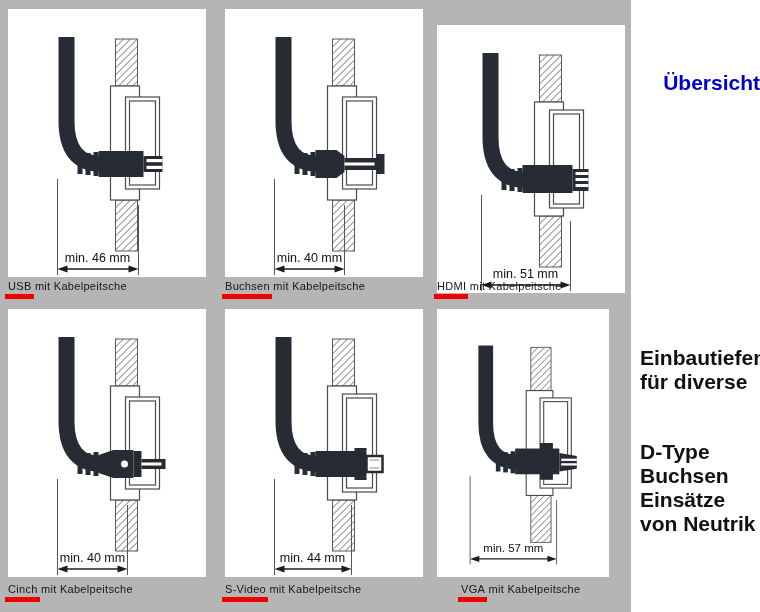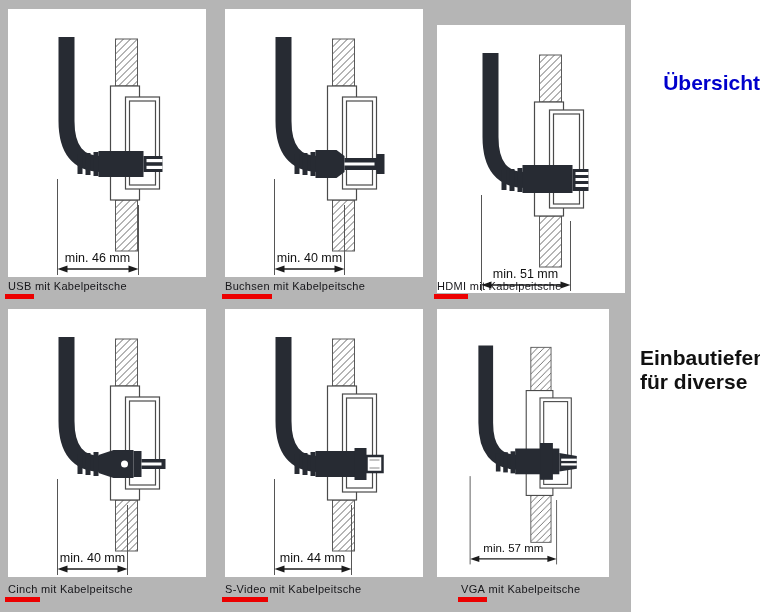--- a/index.html
+++ b/index.html
@@ -258,13 +258,17 @@
 <div class="plabel" style="left:225px;top:280px"><span class="uword">Buchsen</span><span> mit Kabelpeitsche</span></div>
 <div class="plabel" style="left:437px;top:280px"><span class="uword">HDMI</span><span> mit Kabelpeitsche</span></div>
 <div class="plabel" style="left:8px;top:583px"><span class="uword">Cinch</span><span> mit Kabelpeitsche</span></div>
 <div class="plabel" style="left:225px;top:583px"><span class="uword">S-Video</span><span> mit Kabelpeitsche</span></div>
 <div class="plabel" style="left:461px;top:583px"><span class="uword">VGA</span><span> mit Kabelpeitsche</span></div>
 
 <div class="sidebar">
   <div class="sh blue" style="top:71px;left:0;width:129px;text-align:right">Übersicht</div>
   <div class="sh" style="top:346px;left:9px">Einbautiefen
 für diverse</div>
+  <div class="sh" style="top:440px;left:9px">D-Type
+Buchsen
+Einsätze
+von Neutrik</div>
 </div>
 
 </body></html>

